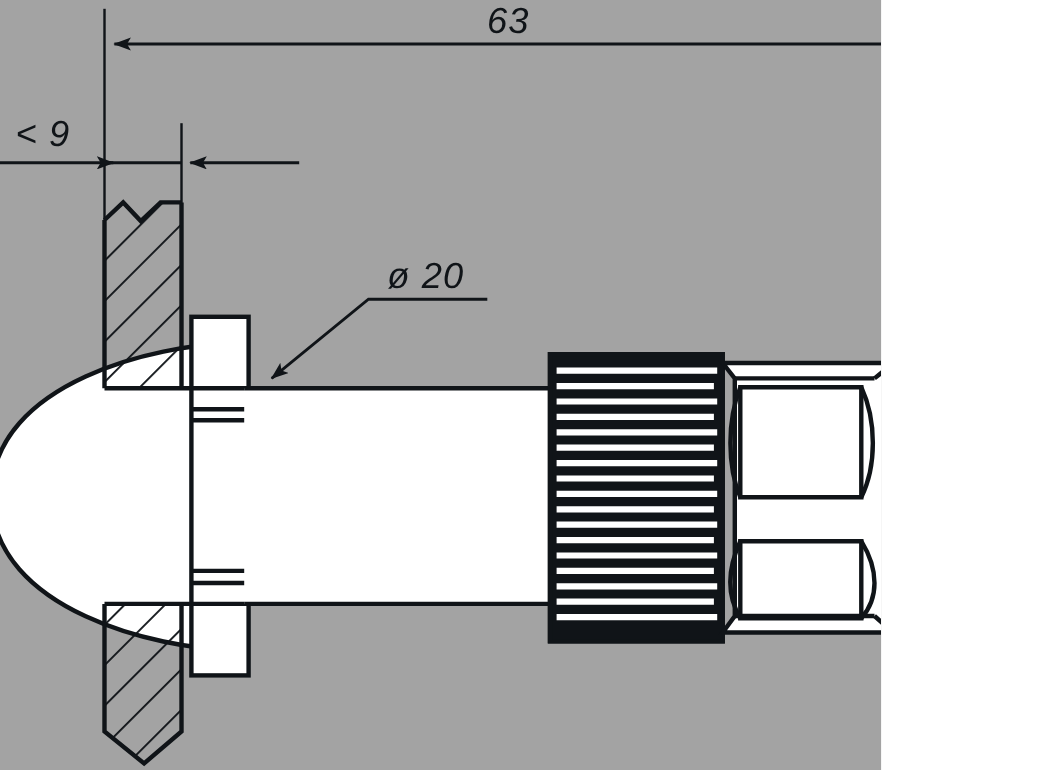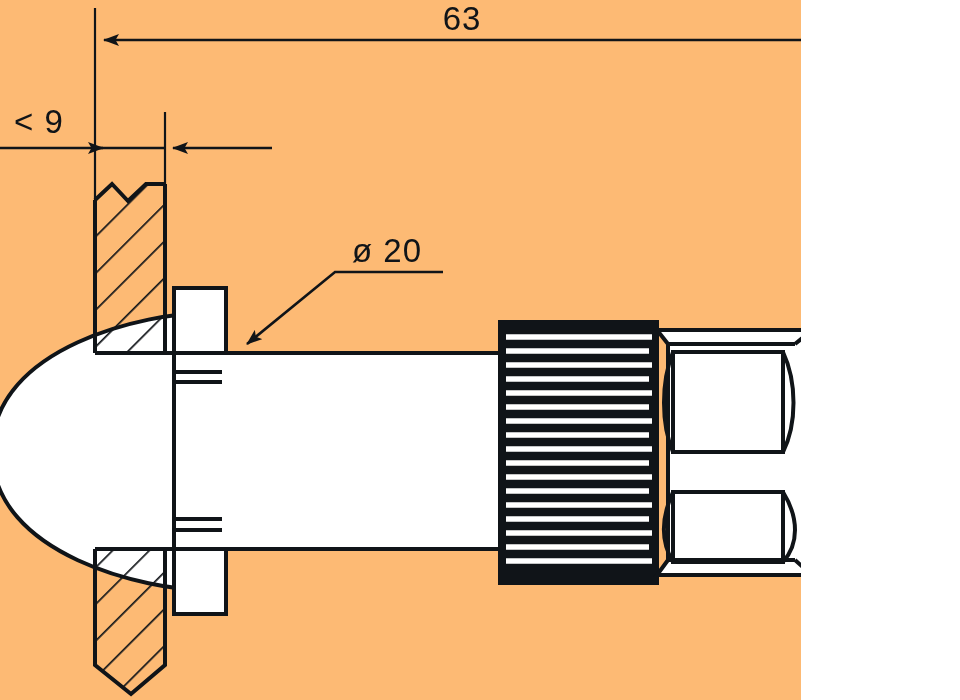--- a/index.html
+++ b/index.html
@@ -7,22 +7,23 @@
     padding: 0;
     background: #ffffff;
   }
   body {
     font-family: "Liberation Sans", sans-serif;
   }
   #drawing-root {
     position: relative;
     width: 801px;
     height: 700px;
-    background: #fdba74;
+    background: #a3a3a3;
     overflow: hidden;
+    font-style: italic;
   }
   #drawing-svg {
     display: block;
     width: 960px;
     height: 700px;
   }
   .dim-text {
     font-family: "Liberation Sans", sans-serif;
     font-size: 33px;
     fill: #101418;

